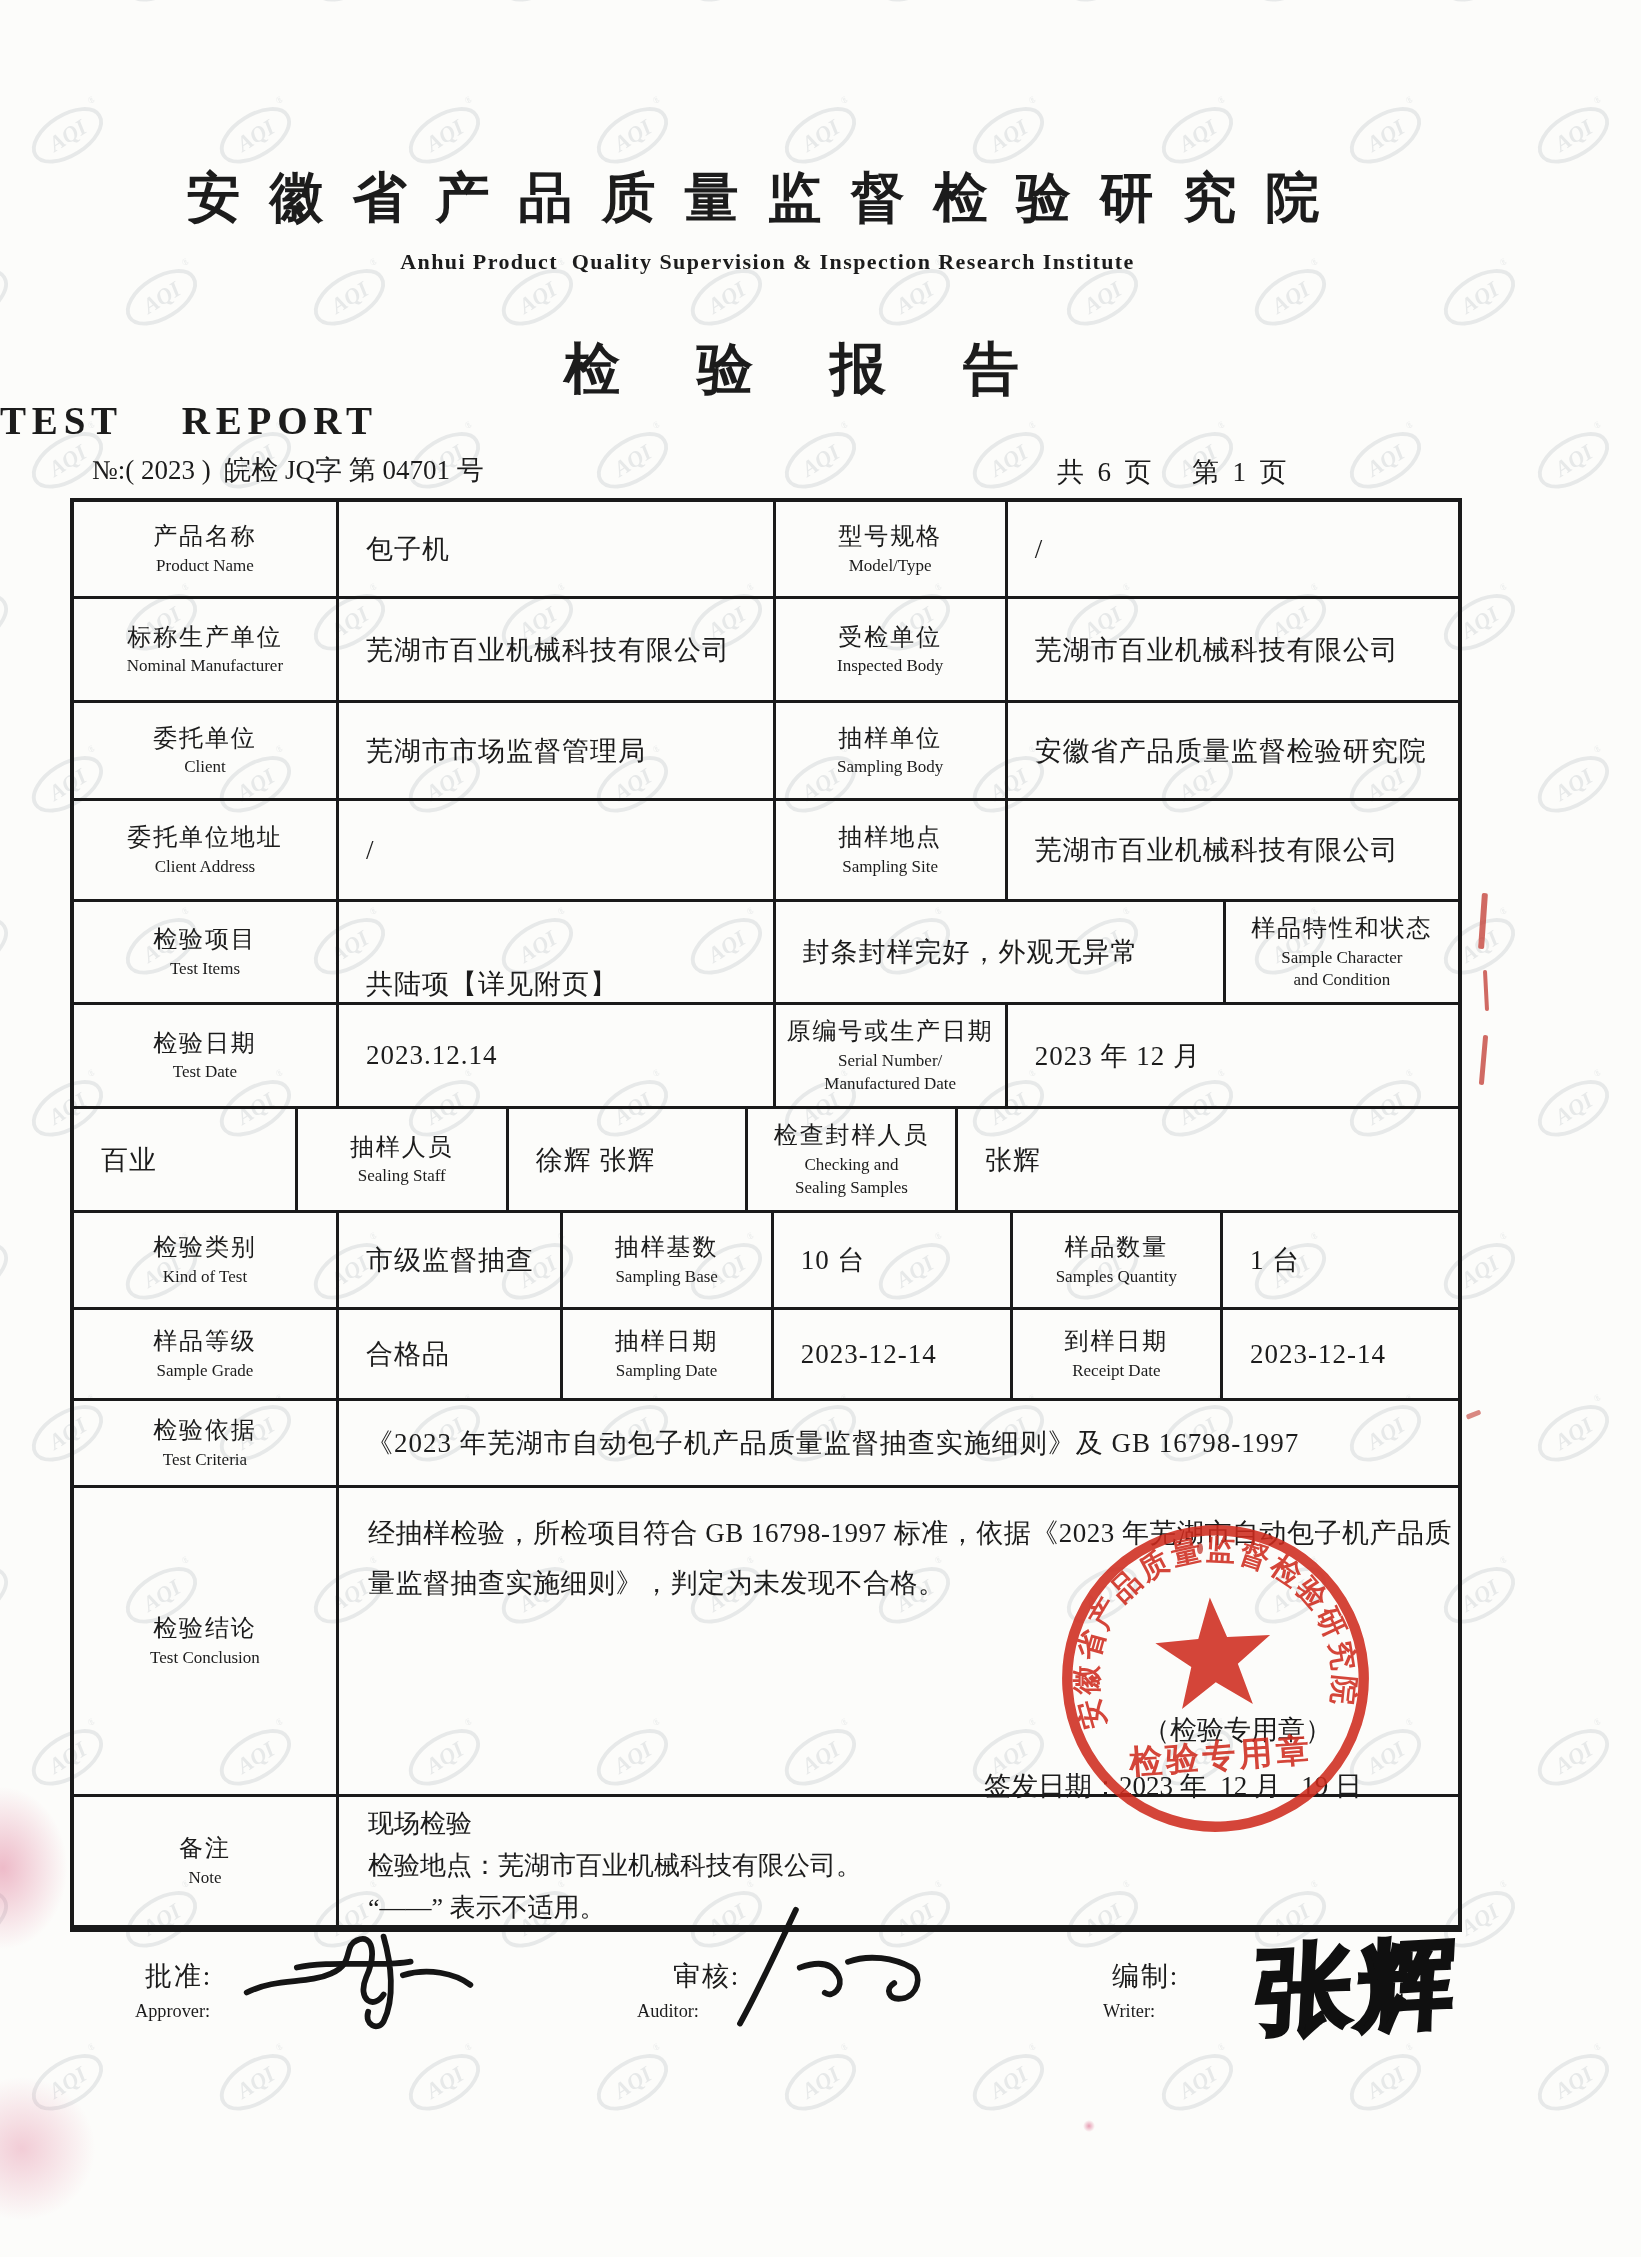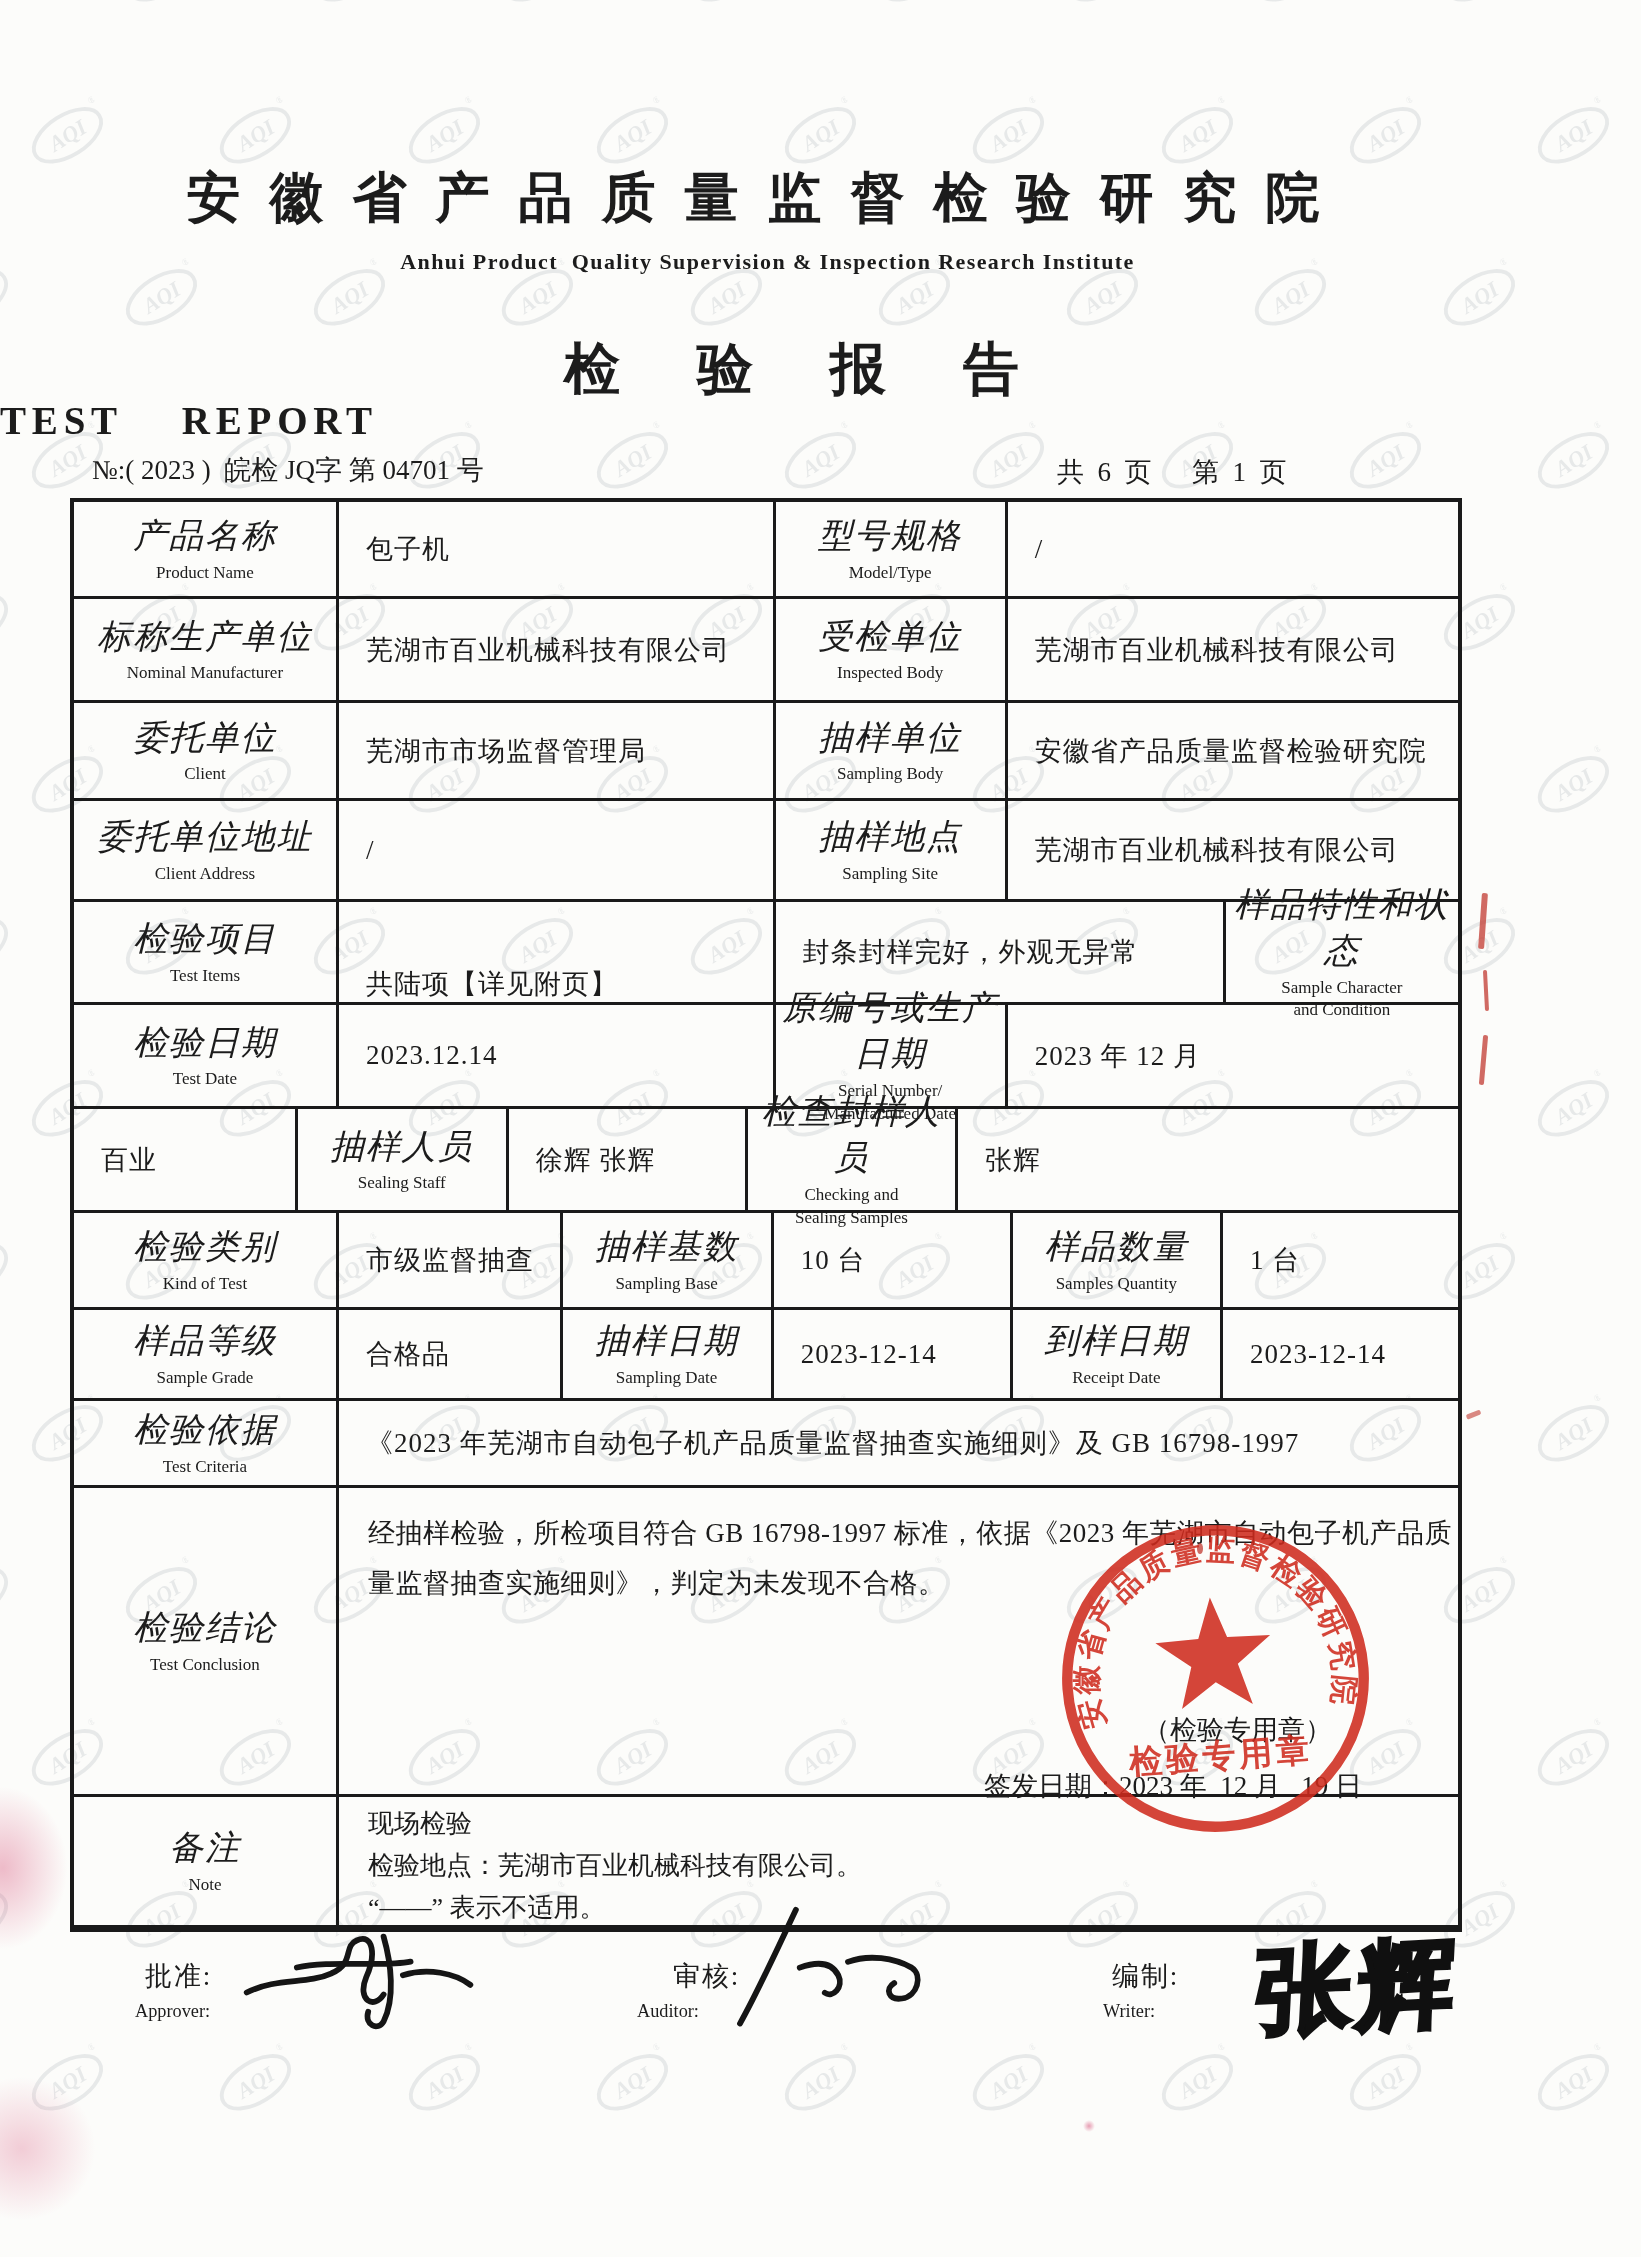--- a/index.html
+++ b/index.html
@@ -20,21 +20,21 @@
   .no-line{position:absolute;top:452px;left:92px;font-size:27px;white-space:pre;z-index:1;}
   .pages-line{position:absolute;top:454px;left:1057px;font-size:27px;white-space:pre;z-index:1;}
   
   #tbl{position:absolute;top:498px;left:70px;width:1392px;z-index:1;
        border:4.8px solid #1a1a1a;border-bottom-width:7.7px;box-sizing:border-box;background:transparent;}
   .t-row{display:flex;box-sizing:border-box;border-bottom:3.9px solid #1a1a1a;}
   .t-row:last-child{border-bottom:none;}
   .cell{box-sizing:border-box;border-right:3.9px solid #1a1a1a;position:relative;}
   .cell:last-child{border-right:none;}
   .lab{display:flex;flex-direction:column;align-items:center;justify-content:center;gap:2.9px;text-align:center;}
-  .lab .cn{font-size:34px;letter-spacing:1.9px;font-style:italic;}
+  .lab .cn{font-size:24px;letter-spacing:1.9px;}
   .lab .en{font-size:17px;white-space:pre-line;line-height:1.35;}
   .val{display:flex;align-items:center;}
   .val .v{font-size:27px;padding-left:27px;letter-spacing:1px;}
   .conc{display:block;}
   .conc .c-text{position:relative;z-index:5;padding:21px 0 0 29px;}
   .conc .c-line{font-size:27px;line-height:1.85;white-space:nowrap;letter-spacing:0.5px;}
   .conc .seal-note{position:absolute;top:224px;left:804px;font-size:27px;z-index:5;white-space:pre;}
   .conc .sign-date{position:absolute;top:280px;left:645px;font-size:27px;z-index:5;white-space:pre;}
   .note-cell{display:block;}
   .note-cell .n-line{font-size:26px;line-height:1.62;padding-left:29px;white-space:pre;}

